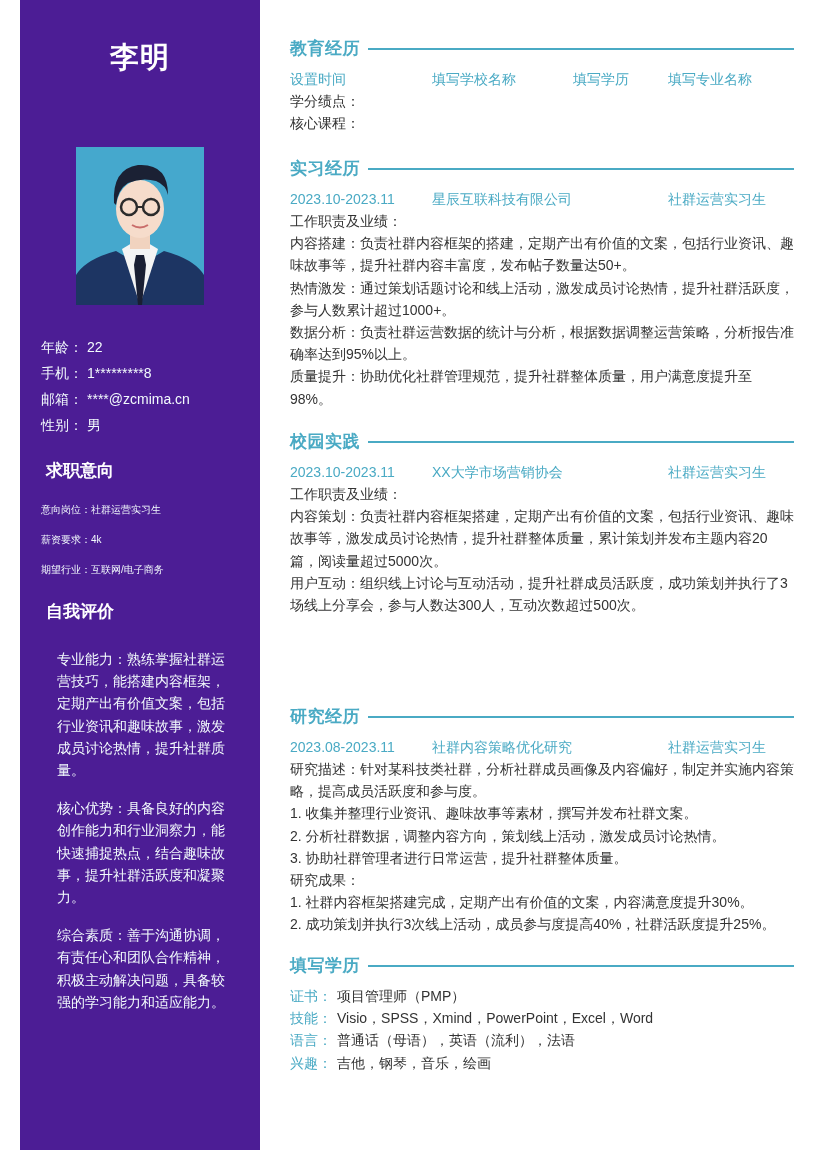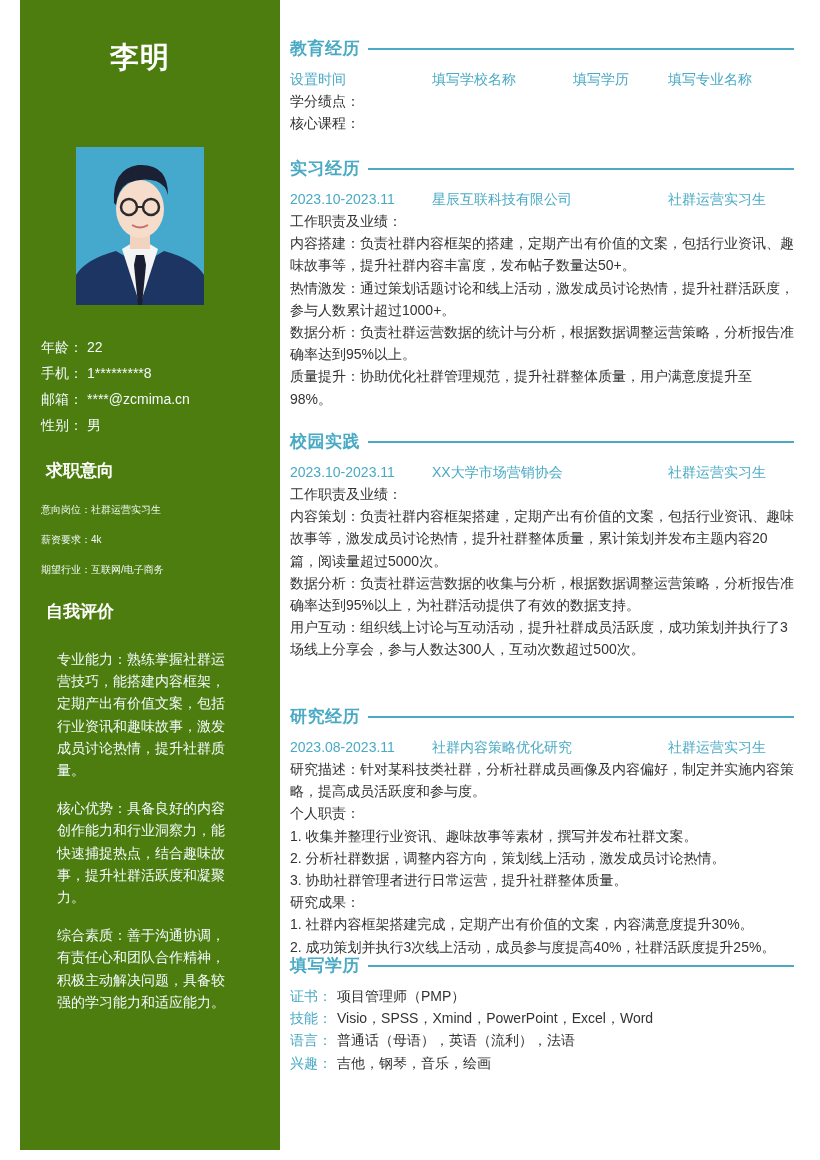--- a/index.html
+++ b/index.html
@@ -1,21 +1,21 @@
 <!DOCTYPE html>
 <html><head>
 <meta charset="utf-8">
 <style>
   * { box-sizing: border-box; margin: 0; padding: 0; }
   html, body { width: 820px; height: 1160px; background: #ffffff; overflow: hidden; }
   body { font-family: "Liberation Sans", "DejaVu Sans", sans-serif; color: #333333; position: relative; }
 
   .sidebar {
-    position: absolute; left: 20px; top: 0; width: 260px; height: 1150px;
-    background: #4d7c0f; color: #ffffff;
+    position: absolute; left: 20px; top: 0; width: 240px; height: 1150px;
+    background: #4c1d95; color: #ffffff;
   }
   .sb-name {
     position: absolute; left: 0; top: 38px; width: 240px; text-align: center;
     font-size: 29px; font-weight: bold; letter-spacing: 1px; color: #ffffff;
   }
   .photo {
     position: absolute; left: 56px; top: 147px; width: 128px; height: 158px;
     background: linear-gradient(180deg, #4eb4d4 0%, #3f9fc8 100%);
     overflow: hidden;
   }
@@ -144,38 +144,36 @@
       <span class="sec-line"></span>
     </div>
     <div class="meta">
       <span style="left:0">2023.10-2023.11</span>
       <span style="left:142px">XX大学市场营销协会</span>
       <span style="left:378px">社群运营实习生</span>
     </div>
     <div class="body">
       <p>工作职责及业绩：</p>
       <p>内容策划：负责社群内容框架搭建，定期产出有价值的文案，包括行业资讯、趣味故事等，激发成员讨论热情，提升社群整体质量，累计策划并发布主题内容20篇，阅读量超过5000次。</p>
-      <p>数据分析：负责社群运营数据的收集与分析，根据数据调整运营策略，分析报告准确率达到95%以上，为社群活动提供了有效的数据支持。</p>
       <p>用户互动：组织线上讨论与互动活动，提升社群成员活跃度，成功策划并执行了3场线上分享会，参与人数达300人，互动次数超过500次。</p>
     </div>
   </div>
 
   <div class="sec" style="top:704px;">
     <div class="sec-head">
       <span class="sec-title">研究经历</span>
       <span class="sec-line"></span>
     </div>
     <div class="meta">
       <span style="left:0">2023.08-2023.11</span>
       <span style="left:142px">社群内容策略优化研究</span>
       <span style="left:378px">社群运营实习生</span>
     </div>
     <div class="body">
       <p>研究描述：针对某科技类社群，分析社群成员画像及内容偏好，制定并实施内容策略，提高成员活跃度和参与度。</p>
-      <p>个人职责：</p>
       <p>1. 收集并整理行业资讯、趣味故事等素材，撰写并发布社群文案。</p>
       <p>2. 分析社群数据，调整内容方向，策划线上活动，激发成员讨论热情。</p>
       <p>3. 协助社群管理者进行日常运营，提升社群整体质量。</p>
       <p>研究成果：</p>
       <p>1. 社群内容框架搭建完成，定期产出有价值的文案，内容满意度提升30%。</p>
       <p>2. 成功策划并执行3次线上活动，成员参与度提高40%，社群活跃度提升25%。</p>
     </div>
   </div>
 
   <div class="sec skills" style="top:953px;">

